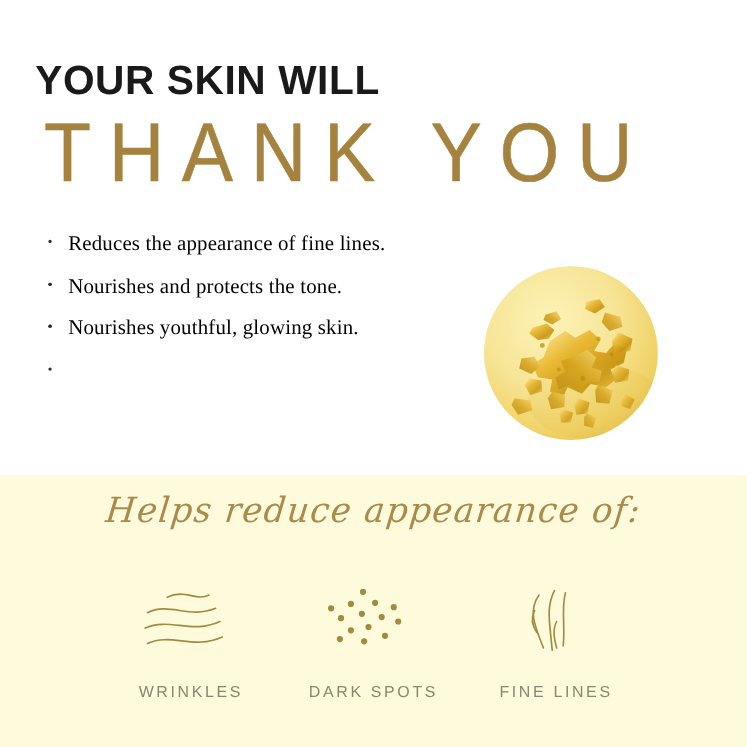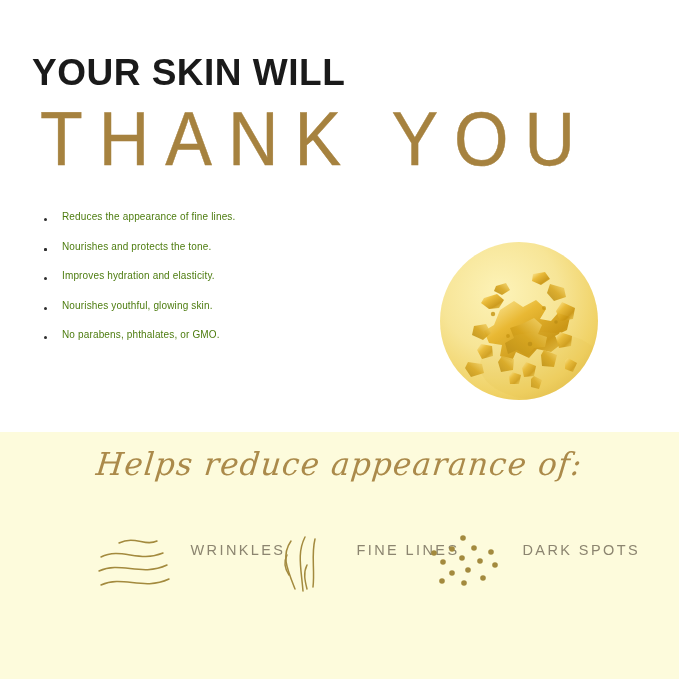--- a/index.html
+++ b/index.html
@@ -39,26 +39,27 @@
 
   .bullets{
     position:absolute;left:40px;top:212px;
     width:400px;
     list-style:none;
     margin:0;padding:0;
   }
   .bullets li{
     position:relative;
     padding-left:22px;
-    font-size:10px;
-    color:#4d7c0f;
+    font-size:19px;
+    color:#000000;
     line-height:1;
     margin-bottom:19.5px;
     white-space:nowrap;
     letter-spacing:0.15px;
+    font-family:Liberation Serif, serif;
   }
   .bullets li .dot{
     position:absolute;left:4px;top:6px;
     width:3.4px;height:3.4px;border-radius:50%;
     background:#2e2e2e;
   }
 
   
   .gold-circle-wrap{
     position:absolute;left:438px;top:240px;width:162px;height:162px;
@@ -85,21 +86,22 @@
 
   .icon-row{
     position:absolute;left:0;top:92px;width:679px;
     display:flex;
     justify-content:center;
     align-items:flex-start;
   }
   .icon-cell{
     width:166px;
     display:flex;
-    flex-direction:row;
+    flex-direction:column;
+    align-items:center;
   }
   .icon-art{height:80px;display:flex;align-items:center;justify-content:center;}
   .icon-label{
     margin-top:18px;
     font-size:14.5px;
     letter-spacing:2.4px;
     color:#8c8570;
     white-space:nowrap;
   }
 </style>
@@ -121,29 +123,27 @@
       </li>
       <li>
         <span class="dot"></span>
       </li>
       <li>
         <span class="dot"></span>
         <span>Nourishes and protects the tone.</span>
       </li>
       <li>
         <span class="dot"></span>
-        <span>Improves hydration and elasticity.</span>
       </li>
       <li>
         <span class="dot"></span>
         <span>Nourishes youthful, glowing skin.</span>
       </li>
       <li>
         <span class="dot"></span>
-        <span>No parabens, phthalates, or GMO.</span>
       </li>
     </ul>
 
     <div class="gold-circle-wrap">
       <svg width="162" height="162" viewBox="0 0 162 162" xmlns="http://www.w3.org/2000/svg">
         <defs>
           <radialGradient id="jarGrad" cx="38%" cy="32%" r="78%">
             <stop offset="0%" stop-color="#fdf3b8"></stop>
             <stop offset="48%" stop-color="#f7e597"></stop>
             <stop offset="82%" stop-color="#f0d266"></stop>
@@ -216,35 +216,20 @@
               <path d="M10 52 C32 42, 52 58, 78 46"></path>
             </g>
           </svg>
         </div>
         <div class="icon-label">WRINKLES</div>
       </div>
 
       <div class="icon-cell">
         <div class="icon-art">
           <svg width="100" height="62" viewBox="0 0 100 62" xmlns="http://www.w3.org/2000/svg">
-            <g fill="none" stroke="#a38a3e" stroke-width="1.5" stroke-linecap="round">
-              <path d="M34 8 C24 22, 30 36, 38 56"></path>
-              <path d="M48 4 C40 20, 44 34, 46 58"></path>
-              <path d="M58 6 C54 22, 58 36, 56 54"></path>
-              <path d="M30 22 C26 30, 28 36, 32 42"></path>
-              <path d="M50 32 C46 40, 48 48, 50 56"></path>
-            </g>
-          </svg>
-        </div>
-        <div class="icon-label">FINE LINES</div>
-      </div>
-
-      <div class="icon-cell">
-        <div class="icon-art">
-          <svg width="100" height="62" viewBox="0 0 100 62" xmlns="http://www.w3.org/2000/svg">
             <g fill="#a38a3e">
               <circle cx="40" cy="5" r="2.8"></circle>
               <circle cx="29" cy="16" r="2.8"></circle>
               <circle cx="51" cy="15" r="2.8"></circle>
               <circle cx="11" cy="20" r="2.8"></circle>
               <circle cx="68" cy="19" r="2.8"></circle>
               <circle cx="39" cy="25" r="2.8"></circle>
               <circle cx="20" cy="29" r="2.8"></circle>
               <circle cx="57" cy="28" r="2.8"></circle>
               <circle cx="72" cy="32" r="2.8"></circle>
@@ -252,15 +237,30 @@
               <circle cx="29" cy="40" r="2.8"></circle>
               <circle cx="60" cy="45" r="2.8"></circle>
               <circle cx="41" cy="50" r="2.8"></circle>
               <circle cx="19" cy="48" r="2.8"></circle>
             </g>
           </svg>
         </div>
         <div class="icon-label">DARK SPOTS</div>
       </div>
 
+      <div class="icon-cell">
+        <div class="icon-art">
+          <svg width="100" height="62" viewBox="0 0 100 62" xmlns="http://www.w3.org/2000/svg">
+            <g fill="none" stroke="#a38a3e" stroke-width="1.5" stroke-linecap="round">
+              <path d="M34 8 C24 22, 30 36, 38 56"></path>
+              <path d="M48 4 C40 20, 44 34, 46 58"></path>
+              <path d="M58 6 C54 22, 58 36, 56 54"></path>
+              <path d="M30 22 C26 30, 28 36, 32 42"></path>
+              <path d="M50 32 C46 40, 48 48, 50 56"></path>
+            </g>
+          </svg>
+        </div>
+        <div class="icon-label">FINE LINES</div>
+      </div>
+
     </div>
   </div>
 </div>
 
 </body></html>

